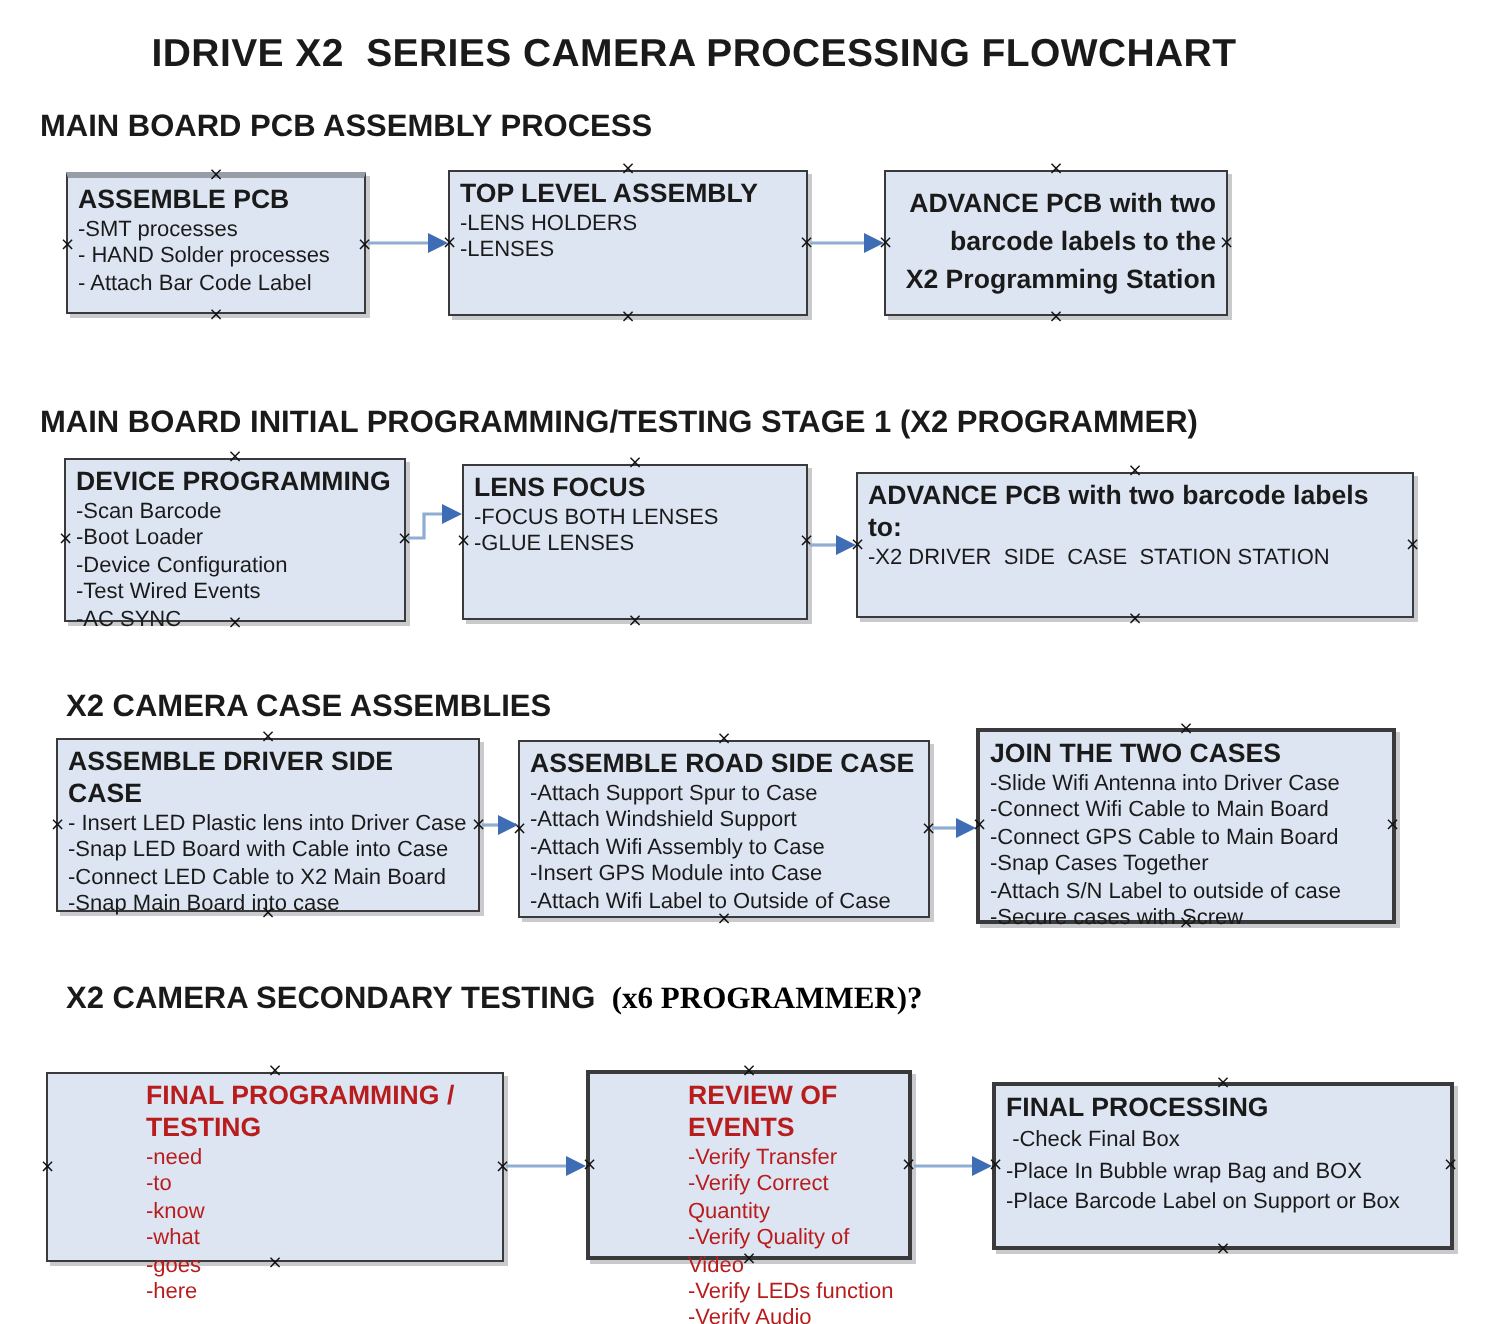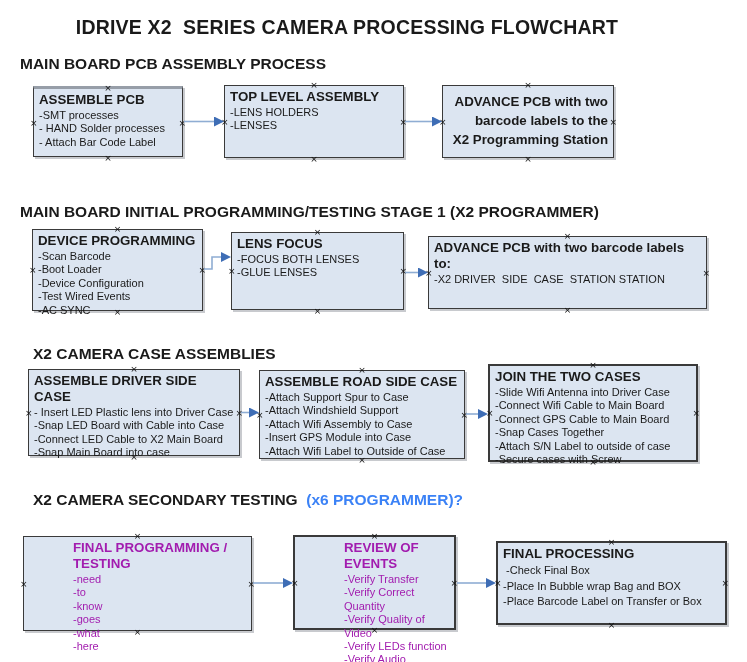--- a/index.html
+++ b/index.html
@@ -8,38 +8,38 @@
     font-family:"Liberation Sans","DejaVu Sans",sans-serif;color:#1a1a1a;
     overflow:hidden;
   }
   .page-title{
     position:absolute;top:16px;left:0;width:694px;text-align:center;
     font-size:19.5px;font-weight:bold;letter-spacing:.2px;white-space:pre-wrap;
   }
   .section-heading{
     position:absolute;font-size:15.5px;font-weight:bold;white-space:pre-wrap;
   }
-  .section-heading .red-part{color:#3b82f6;}
+  .section-heading .red-part{color:#000000;font-family:Liberation Serif, serif;}
   .fbox{
     position:absolute;box-sizing:border-box;background:#dce5f1;
     border:1px solid #3a3a3a;padding:3px 5px 2px 5px;
     box-shadow:2px 2px 0 rgba(145,150,158,.5);
   }
   .fbox.heavy{border-width:2px;}
   .fbox.graytop{border-top:3px solid #979ea8;}
   .fbox.overflow{overflow:visible;}
   .box-title{
     font-size:13.3px;font-weight:bold;line-height:16px;margin-bottom:1px;
     white-space:pre-wrap;
   }
   .box-title.multiline{line-height:19px;padding-top:3px;text-align:right;}
   .box-items{font-size:11px;line-height:13.4px;}
   .box-items.lh15 .box-item{line-height:15.5px;}
   .box-item{white-space:pre-wrap;}
-  .red .box-title, .red .box-item{color:#a21caf;padding-left:44px;}
+  .red .box-title, .red .box-item{color:#b91c1c;padding-left:44px;}
   .anchor{
     position:absolute;font-size:9px;line-height:8px;color:#111;
     font-family:"DejaVu Sans",sans-serif;pointer-events:none;
   }
   .anchor-t{top:-5px;left:50%;transform:translateX(-50%);}
   .anchor-b{bottom:-6px;left:50%;transform:translateX(-50%);}
   .anchor-l{left:-4px;top:50%;transform:translateY(-50%);}
   .anchor-r{right:-4px;top:50%;transform:translateY(-50%);}
   .connectors{position:absolute;top:0;left:0;width:747px;height:662px;pointer-events:none;}
   .connectors line,.connectors polyline{stroke:#8fadd3;stroke-width:1.6;fill:none;}
@@ -166,22 +166,22 @@
     <span class="anchor anchor-l">×</span>
     <span class="anchor anchor-r">×</span>
   </div>
 
 <div class="fbox red" style="left:23px;top:536px;width:229px;height:95px;">
   <div class="box-title">FINAL PROGRAMMING / TESTING</div>
   <div class="box-items">
       <div class="box-item">-need</div>
       <div class="box-item">-to</div>
       <div class="box-item">-know</div>
+      <div class="box-item">-what</div>
       <div class="box-item">-goes</div>
-      <div class="box-item">-what</div>
       <div class="box-item">-here</div>
     </div>
 <span class="anchor anchor-t">×</span>
     <span class="anchor anchor-b">×</span>
     <span class="anchor anchor-l">×</span>
     <span class="anchor anchor-r">×</span>
   </div>
 <div class="fbox heavy red overflow" style="left:293px;top:535px;width:163px;height:95px;">
   <div class="box-title">REVIEW OF EVENTS</div>
   <div class="box-items">
@@ -196,21 +196,21 @@
 <span class="anchor anchor-t">×</span>
     <span class="anchor anchor-b">×</span>
     <span class="anchor anchor-l">×</span>
     <span class="anchor anchor-r">×</span>
   </div>
 <div class="fbox heavy" style="left:496px;top:541px;width:231px;height:84px;">
   <div class="box-title">FINAL PROCESSING</div>
   <div class="box-items lh15">
       <div class="box-item"> -Check Final Box</div>
       <div class="box-item">-Place In Bubble wrap Bag and BOX</div>
-      <div class="box-item">-Place Barcode Label on Transfer or Box</div>
+      <div class="box-item">-Place Barcode Label on Support or Box</div>
     </div>
 <span class="anchor anchor-t">×</span>
     <span class="anchor anchor-b">×</span>
     <span class="anchor anchor-l">×</span>
     <span class="anchor anchor-r">×</span>
   </div>
 
 <svg class="connectors" width="747" height="662" viewBox="0 0 747 662">
   <defs>
     <marker id="ah" markerUnits="userSpaceOnUse" markerWidth="11" markerHeight="10" refX="1" refY="5" orient="auto">

